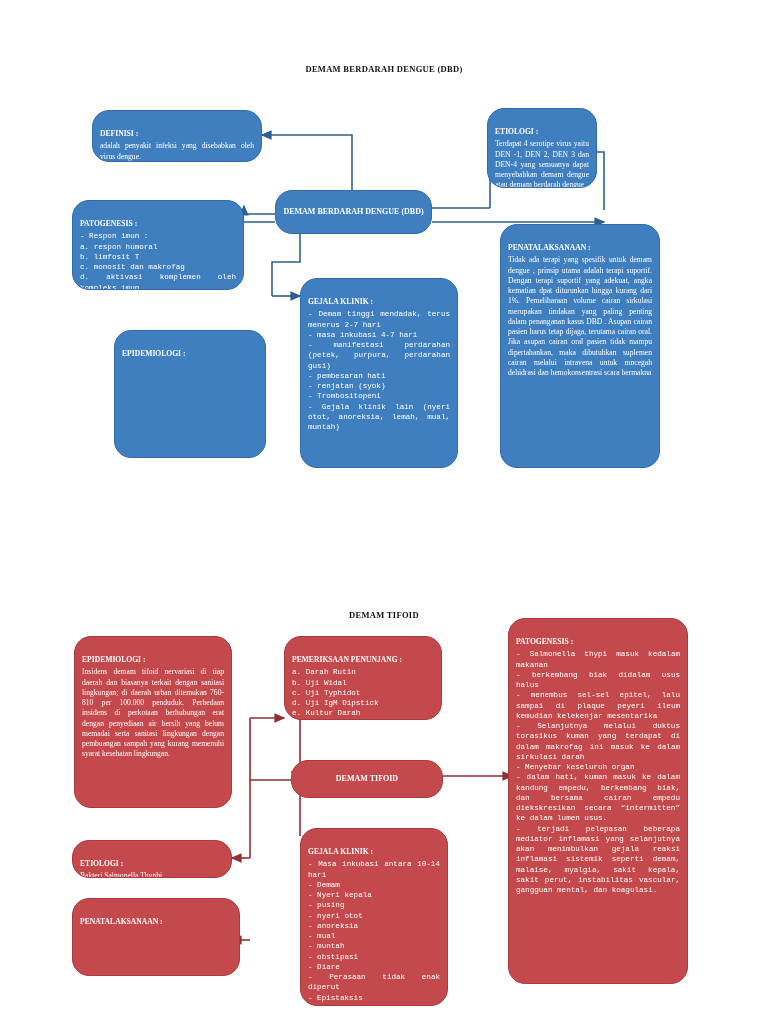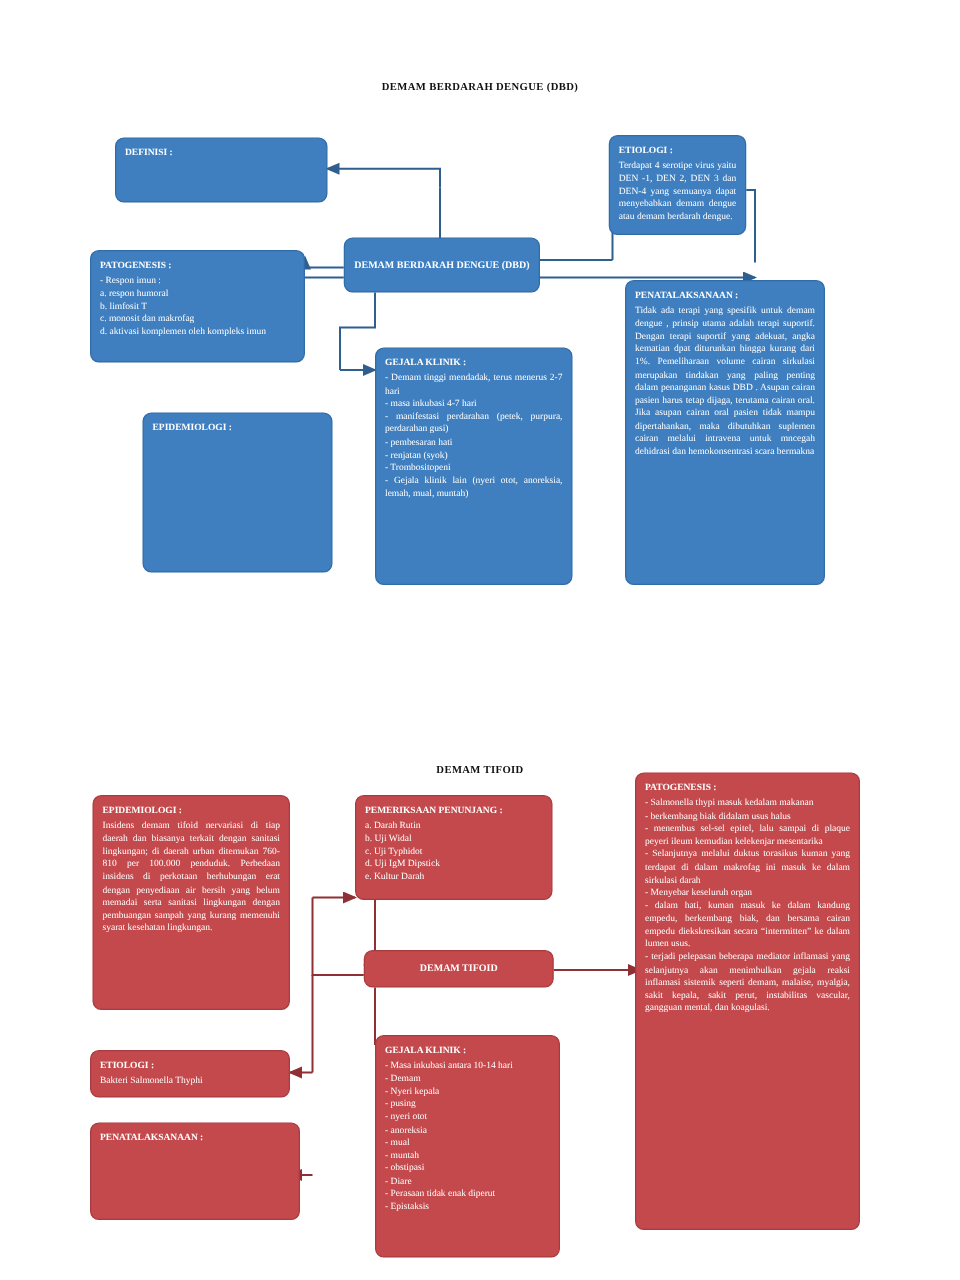--- a/index.html
+++ b/index.html
@@ -1,27 +1,27 @@
 <!DOCTYPE html>
 <html><head>
 <meta charset="utf-8">
 <style>
   html,body{margin:0;padding:0;background:#ffffff;}
   body{width:768px;height:1024px;position:relative;font-family:"Liberation Serif",serif;}
   .canvas{position:absolute;left:0;top:0;width:768px;height:813px;}
   .title{position:absolute;font-family:"Liberation Serif",serif;font-weight:bold;font-size:8.5px;letter-spacing:.3px;color:#111;text-align:center;}
-  .box{position:absolute;box-sizing:border-box;border-radius:7px;color:#fff;padding:6px 7px;font-size:7.6px;line-height:1.35;overflow:hidden;}
+  .box{position:absolute;box-sizing:border-box;border-radius:17px;color:#fff;padding:18px 7px;font-size:7.6px;line-height:1.35;overflow:hidden;}
   .box.blue{background:#3f7fbf;border:1px solid #2f6ca8;}
   .box.red{background:#c4494c;border:1px solid #a93b3f;}
   .box .hd{font-weight:bold;display:block;margin-bottom:2px;}
   .box .bd{display:block;text-align:justify;}
   .box.center{display:flex;align-items:center;justify-content:center;text-align:center;font-weight:bold;font-size:8px;}
   .box.center .hd{margin:0;text-align:center;}
   svg.links{position:absolute;left:0;top:0;width:768px;height:1024px;pointer-events:none;}
-  .nowrap-list{white-space:pre-line;}
+  .nowrap-list{white-space:pre-line;font-family:Liberation Mono, monospace;}
 </style>
 </head>
 <body>
 
 <div class="canvas">
 
   <svg class="links">
     <defs>
       <marker id="ah" markerWidth="7" markerHeight="7" refX="6" refY="3" orient="auto">
         <path d="M0,0 L7,3 L0,6 z" fill="#2f5f8f"></path>
@@ -55,20 +55,21 @@
     <path d="M291,772 L300,772 L300,660" fill="none" stroke="#8f3034" stroke-width="1.6"></path>
     <path d="M300,660 L290,660" fill="none" stroke="#8f3034" stroke-width="1.6"></path>
     <path d="M300,790 L300,836" fill="none" stroke="#8f3034" stroke-width="1.6"></path>
     <path d="M443,776 L512,776" fill="none" stroke="#8f3034" stroke-width="1.6" marker-end="url(#ahr)"></path>
   </svg>
 
   <div class="title" style="left:198px;top:64px;width:372px;">DEMAM BERDARAH DENGUE (DBD)</div>
 
   <div class="box blue" style="left:92px;top:110px;width:170px;height:52px;">
     <span class="hd">DEFINISI :</span>
+    <span class="bd">adalah penyakit infeksi yang disebabkan oleh virus dengue.</span>
   </div>
 
   <div class="box blue" style="left:487px;top:108px;width:110px;height:80px;">
     <span class="hd">ETIOLOGI :</span>
     <span class="bd">Terdapat 4 serotipe virus yaitu DEN -1, DEN 2, DEN 3 dan DEN-4 yang semuanya dapat menyebabkan demam dengue atau demam berdarah dengue.</span>
   </div>
 
   <div class="box blue center" style="left:275px;top:190px;width:157px;height:44px;">
     <span class="hd">DEMAM BERDARAH DENGUE (DBD)</span>
   </div>

